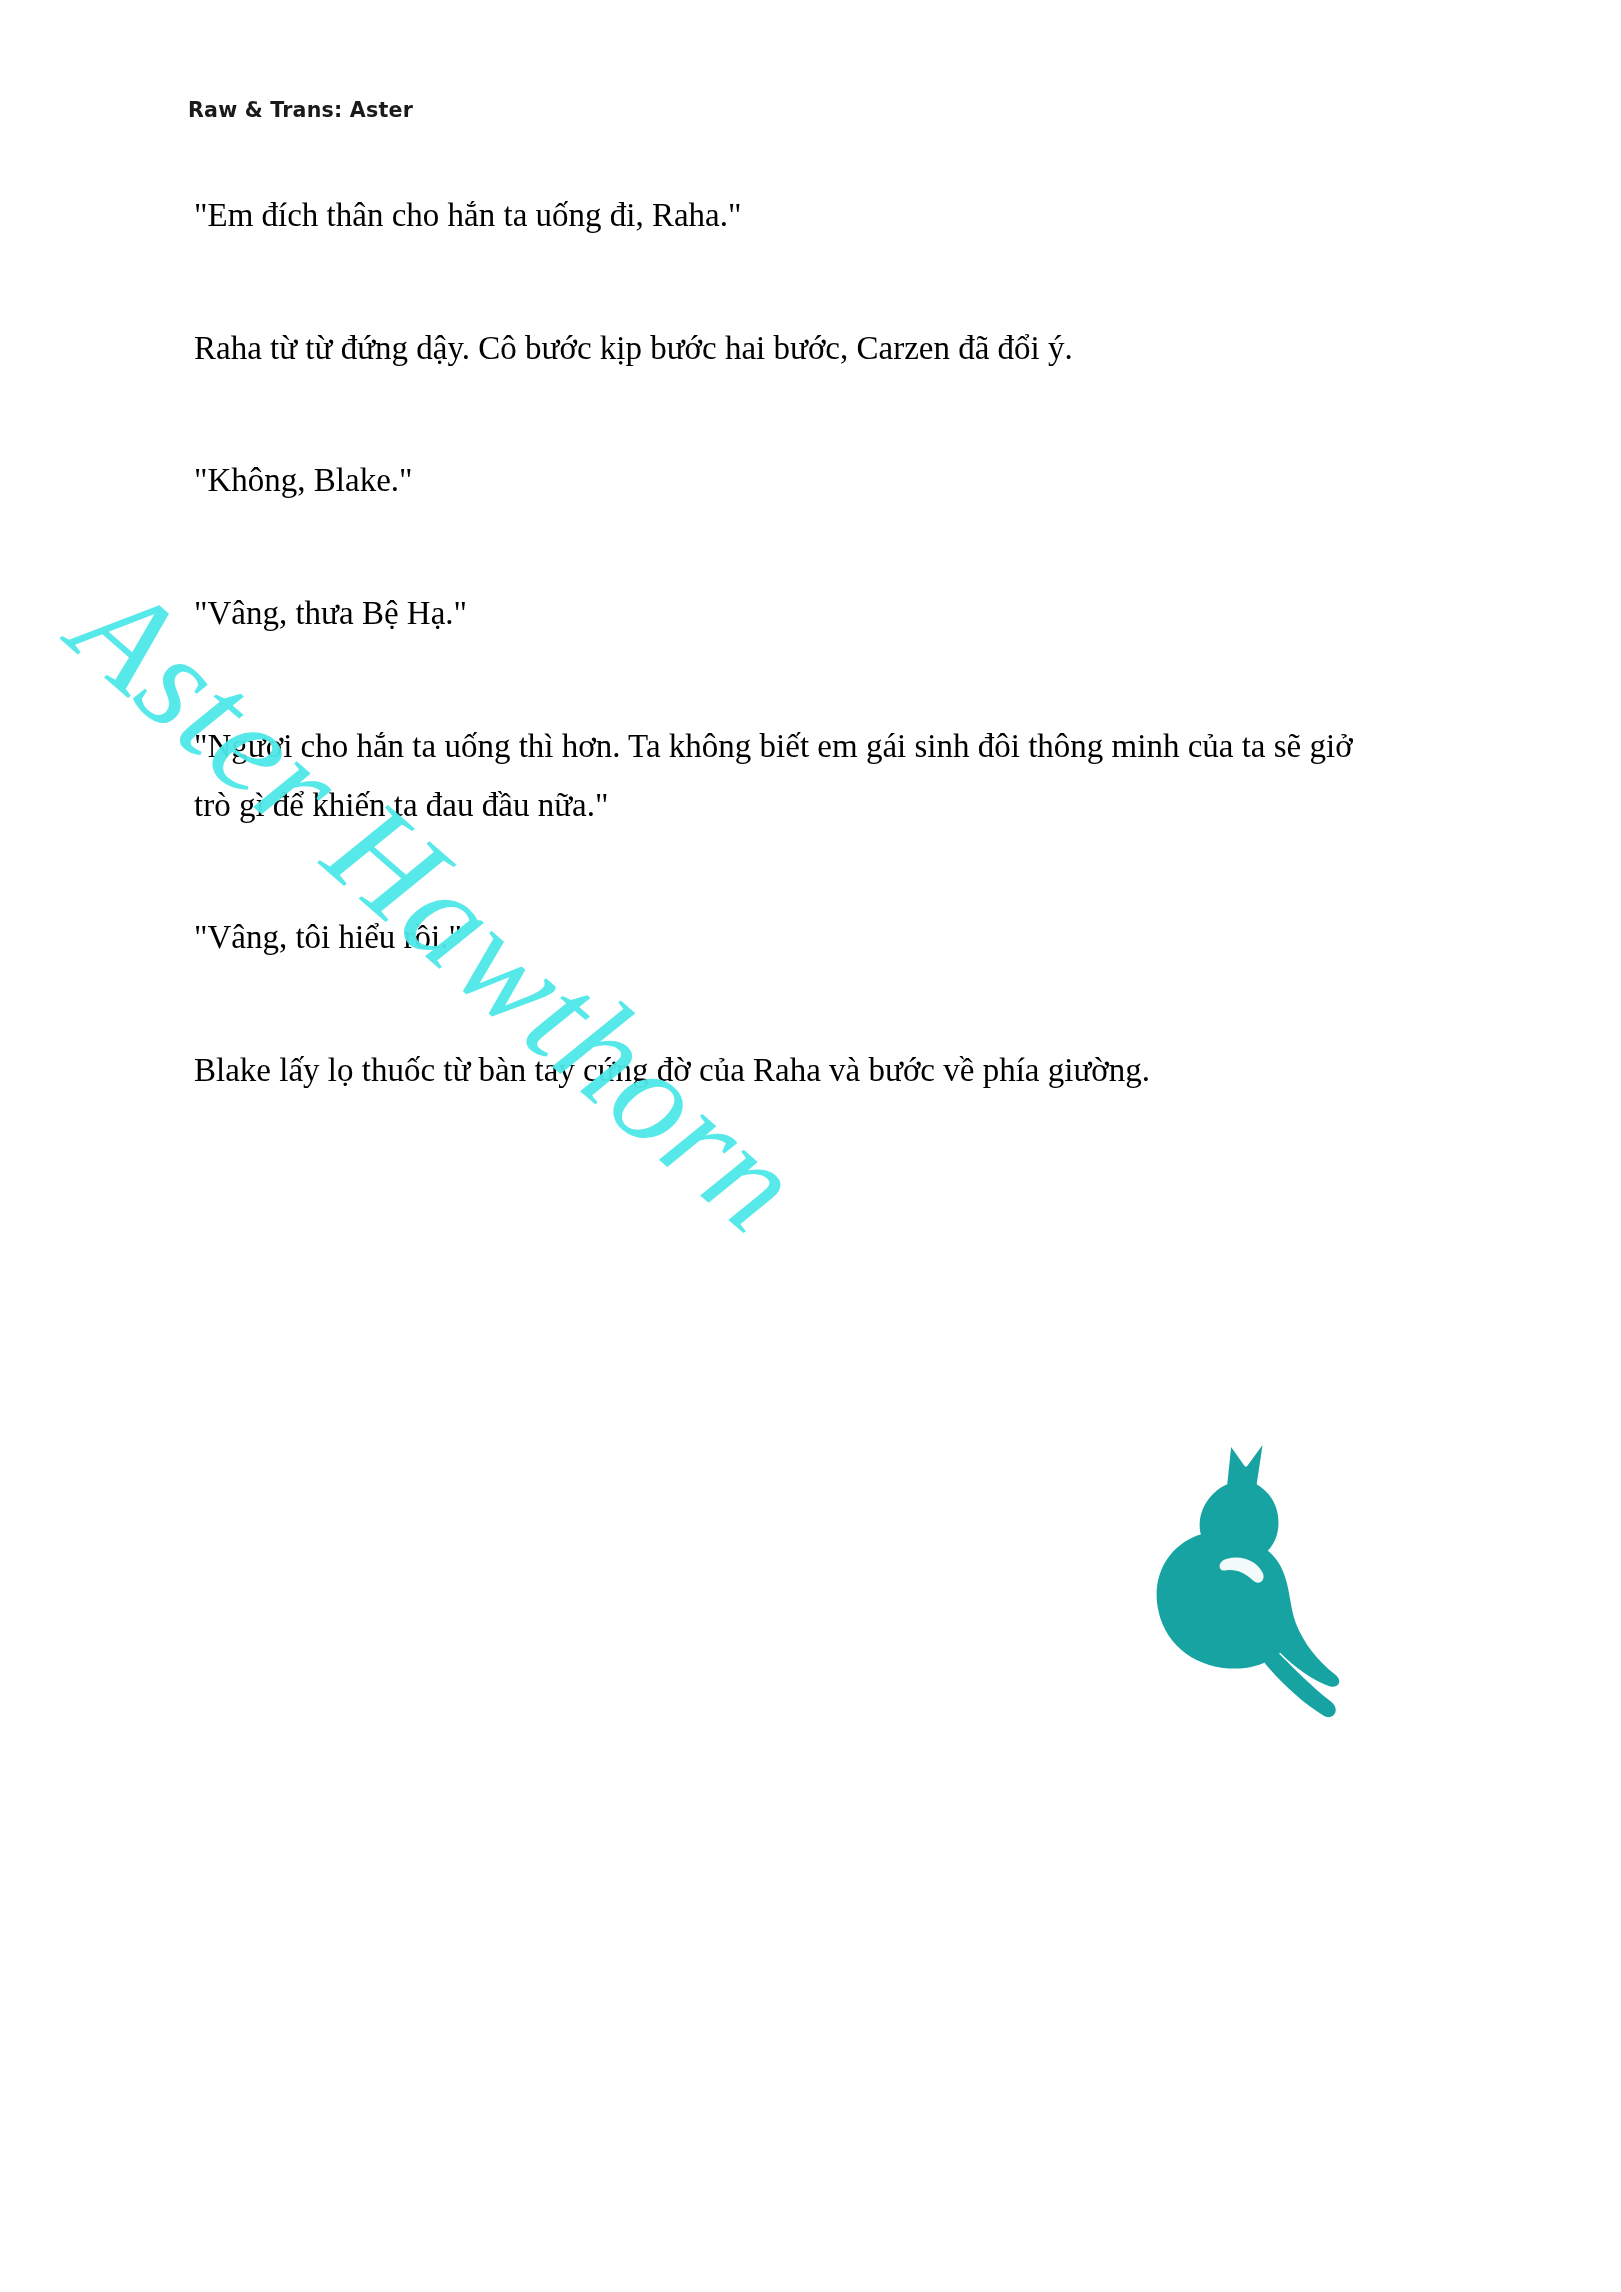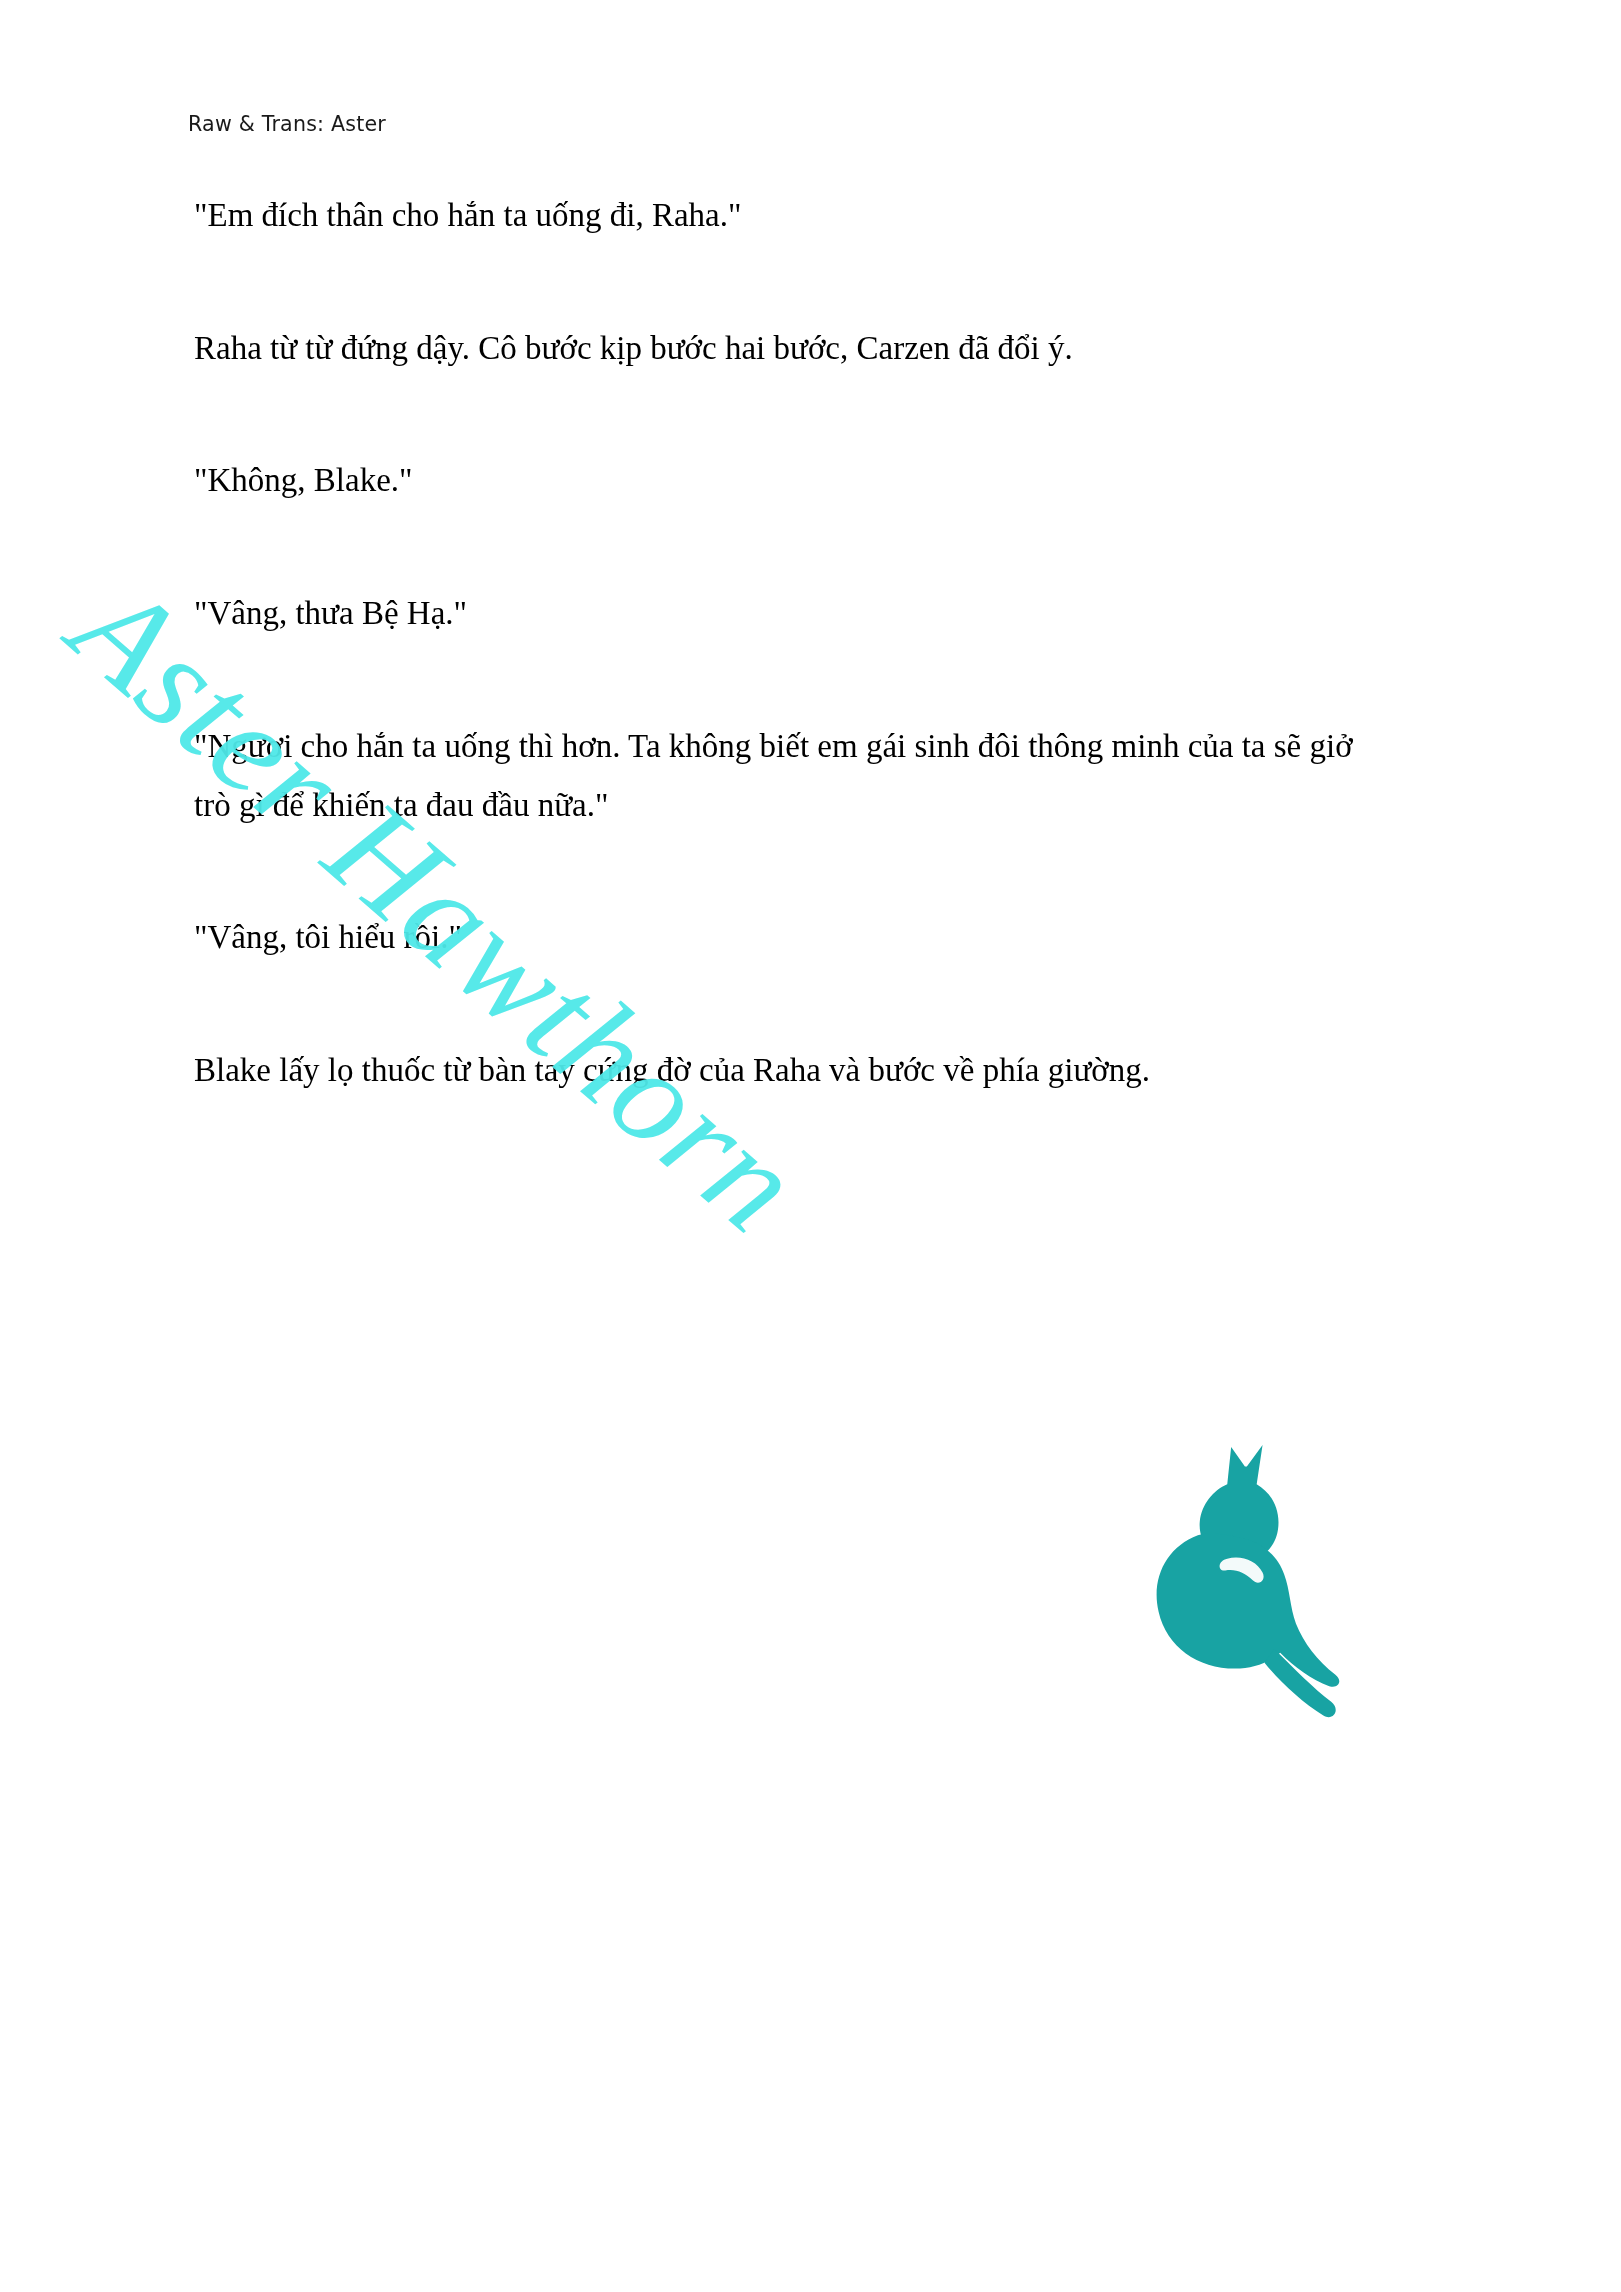--- a/index.html
+++ b/index.html
@@ -17,25 +17,26 @@
 
   .page {
     position: absolute;
     inset: 0;
     background: #ffffff;
   }
 
   .header-note {
     position: absolute;
     left: 188px;
-    top: 112px;
+    top: 98px;
     font-family: "DejaVu Sans", sans-serif;
     font-size: 20.6px;
     color: #1a1a1a;
     letter-spacing: 0.2px;
+    font-weight: bold;
   }
 
   .content {
     position: absolute;
     left: 194px;
     top: 186px;
     width: 1215px;
   }
 
   .para {

